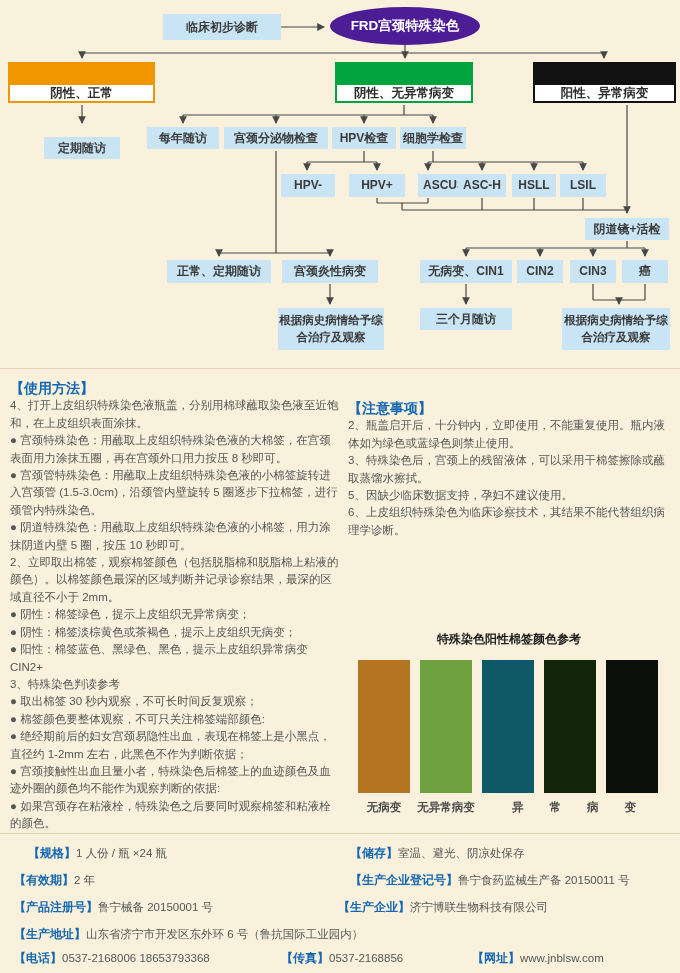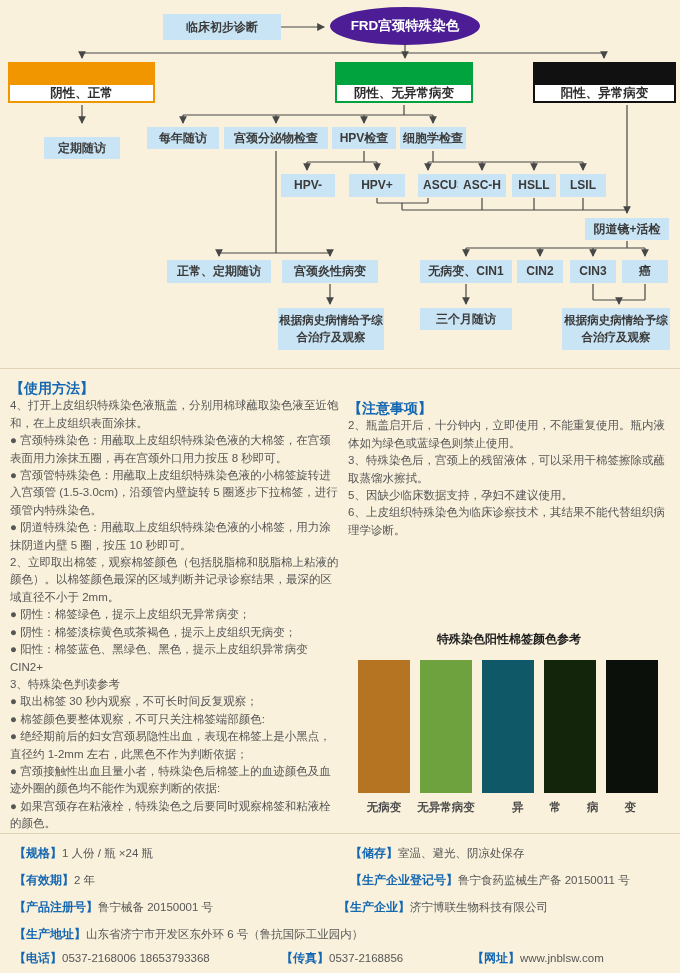--- a/index.html
+++ b/index.html
@@ -144,21 +144,21 @@
   <div class="swatch" style="left: 420px; background-color: rgb(109, 162, 63);"></div>
   <div class="swatch" style="left: 482px; background-color: rgb(14, 88, 104);"></div>
   <div class="swatch" style="left: 544px; background-color: rgb(19, 38, 12);"></div>
   <div class="swatch" style="left: 606px; background-color: rgb(11, 16, 10);"></div>
   <div class="swatch-label" style="left:358px;width:52px">无病变</div>
   <div class="swatch-label" style="left:415px;width:62px">无异常病变</div>
   <div class="swatch-label spread" style="left:512px">异常病变</div>
 
   <div class="divider" style="top:833px"></div>
 
-  <div class="spec" style="left:14px;top:845px">
+  <div class="spec" style="left:28px;top:845px">
     <b>【规格】</b><span>1 人份 / 瓶 ×24 瓶</span>
   </div>
   <div class="spec" style="left:350px;top:845px">
     <b>【储存】</b><span>室温、避光、阴凉处保存</span>
   </div>
   <div class="spec" style="left:14px;top:872px">
     <b>【有效期】</b><span>2 年</span>
   </div>
   <div class="spec" style="left:350px;top:872px">
     <b>【生产企业登记号】</b><span>鲁宁食药监械生产备 20150011 号</span>

